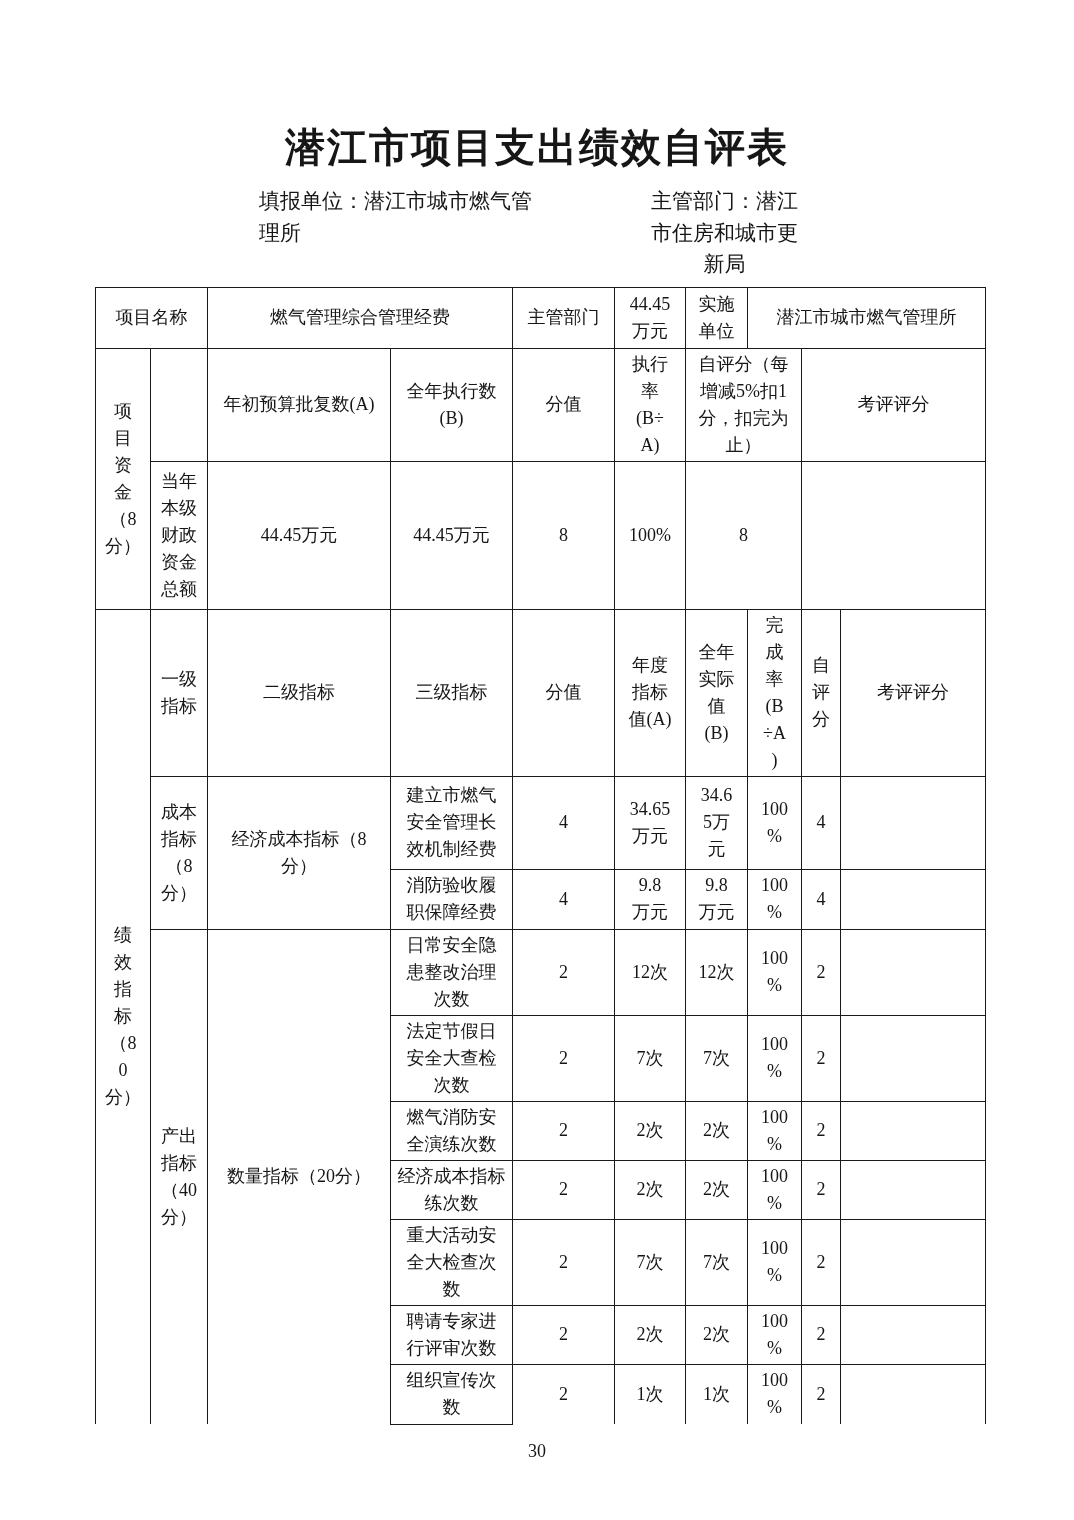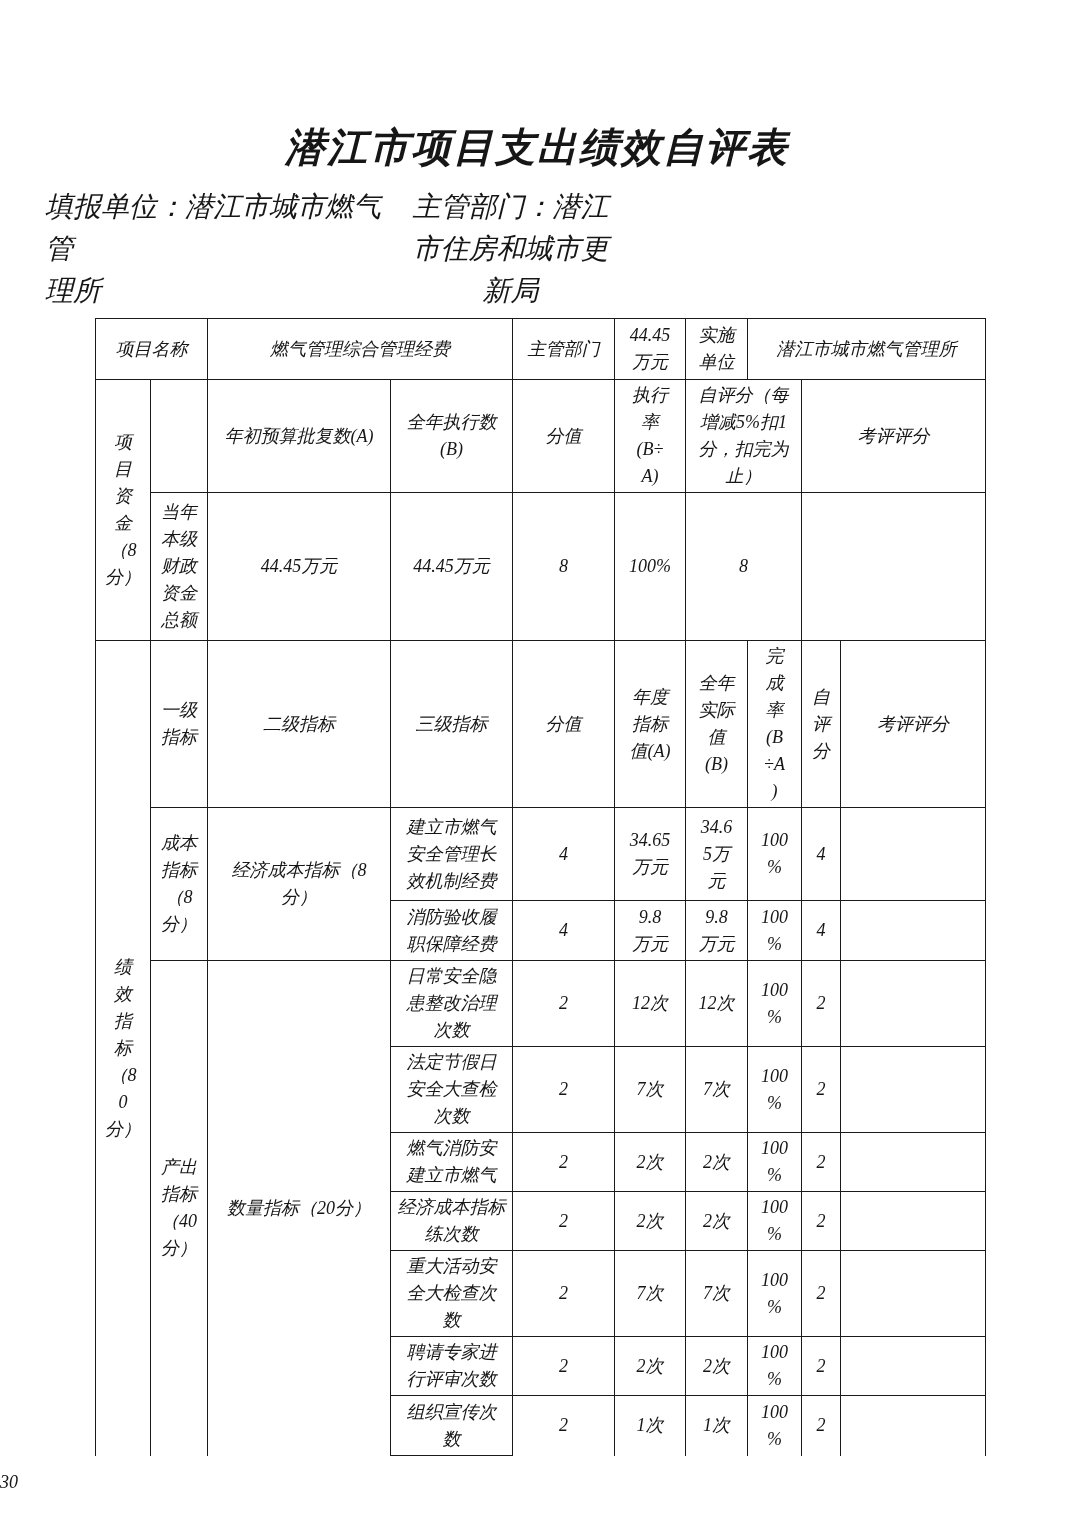--- a/index.html
+++ b/index.html
@@ -1,44 +1,44 @@
 <!DOCTYPE html>
 <html><head>
 <meta charset="utf-8">
 <style>
   html,body{margin:0;padding:0;}
   body{
     width:1074px;height:1520px;background:#ffffff;color:#161616;
     font-family:"Liberation Serif","DejaVu Serif",serif;
     position:relative;overflow:hidden;
   }
-  .page{width:1074px;height:1520px;font-style:italic;}
+  .page{width:1074px;height:1520px;}
   .doc-title{
     padding-top:124px;text-align:center;font-size:40px;font-weight:bold;
     letter-spacing:2px;line-height:1.2;
   }
   .meta{
-    display:flex;align-items:flex-start;margin:14px 0 0 45px;width:888px;
-    font-size:28px;line-height:1.5;
+    display:flex;align-items:flex-start;margin:14px 0 0 104px;width:888px;
+    font-size:21px;line-height:1.5;justify-content:center;
   }
   .meta-fill{width:345px;text-align:left;white-space:pre-line;}
   .meta-supervisor{width:225px;text-align:center;white-space:pre-line;margin-left:8px;}
   .meta-date{flex:1;text-align:center;padding-top:31px;white-space:pre-line;}
   table.main{
     border-collapse:collapse;table-layout:fixed;width:890px;margin:6px 7px 0 95px;
   }
   td{
     border:1px solid #1a1a1a;
     text-align:center;vertical-align:middle;
     font-size:18px;line-height:1.5;
     padding:2px 2px;white-space:pre-line;
     overflow:hidden;word-break:break-all;
   }
   td.nb{border-bottom:none;}
-  .page-number{margin-top:16px;text-align:left;font-size:18px;}
+  .page-number{margin-top:16px;text-align:center;font-size:18px;}
 </style>
 </head>
 <body>
 
 <div class="page">
 
   <div class="doc-title">潜江市项目支出绩效自评表</div>
 
   <div class="meta">
     <div class="meta-fill">填报单位：潜江市城市燃气管
@@ -205,21 +205,21 @@
         <td>7次</td>
         <td>7次</td>
         <td>100
 %</td>
         <td>2</td>
         <td></td>
       </tr>
 
       <tr style="height:58px">
         <td>燃气消防安
-建立市燃气</td>
+全演练次数</td>
         <td>2</td>
         <td>2次</td>
         <td>2次</td>
         <td>100
 %</td>
         <td>2</td>
         <td></td>
       </tr>
 
       <tr style="height:57px">

